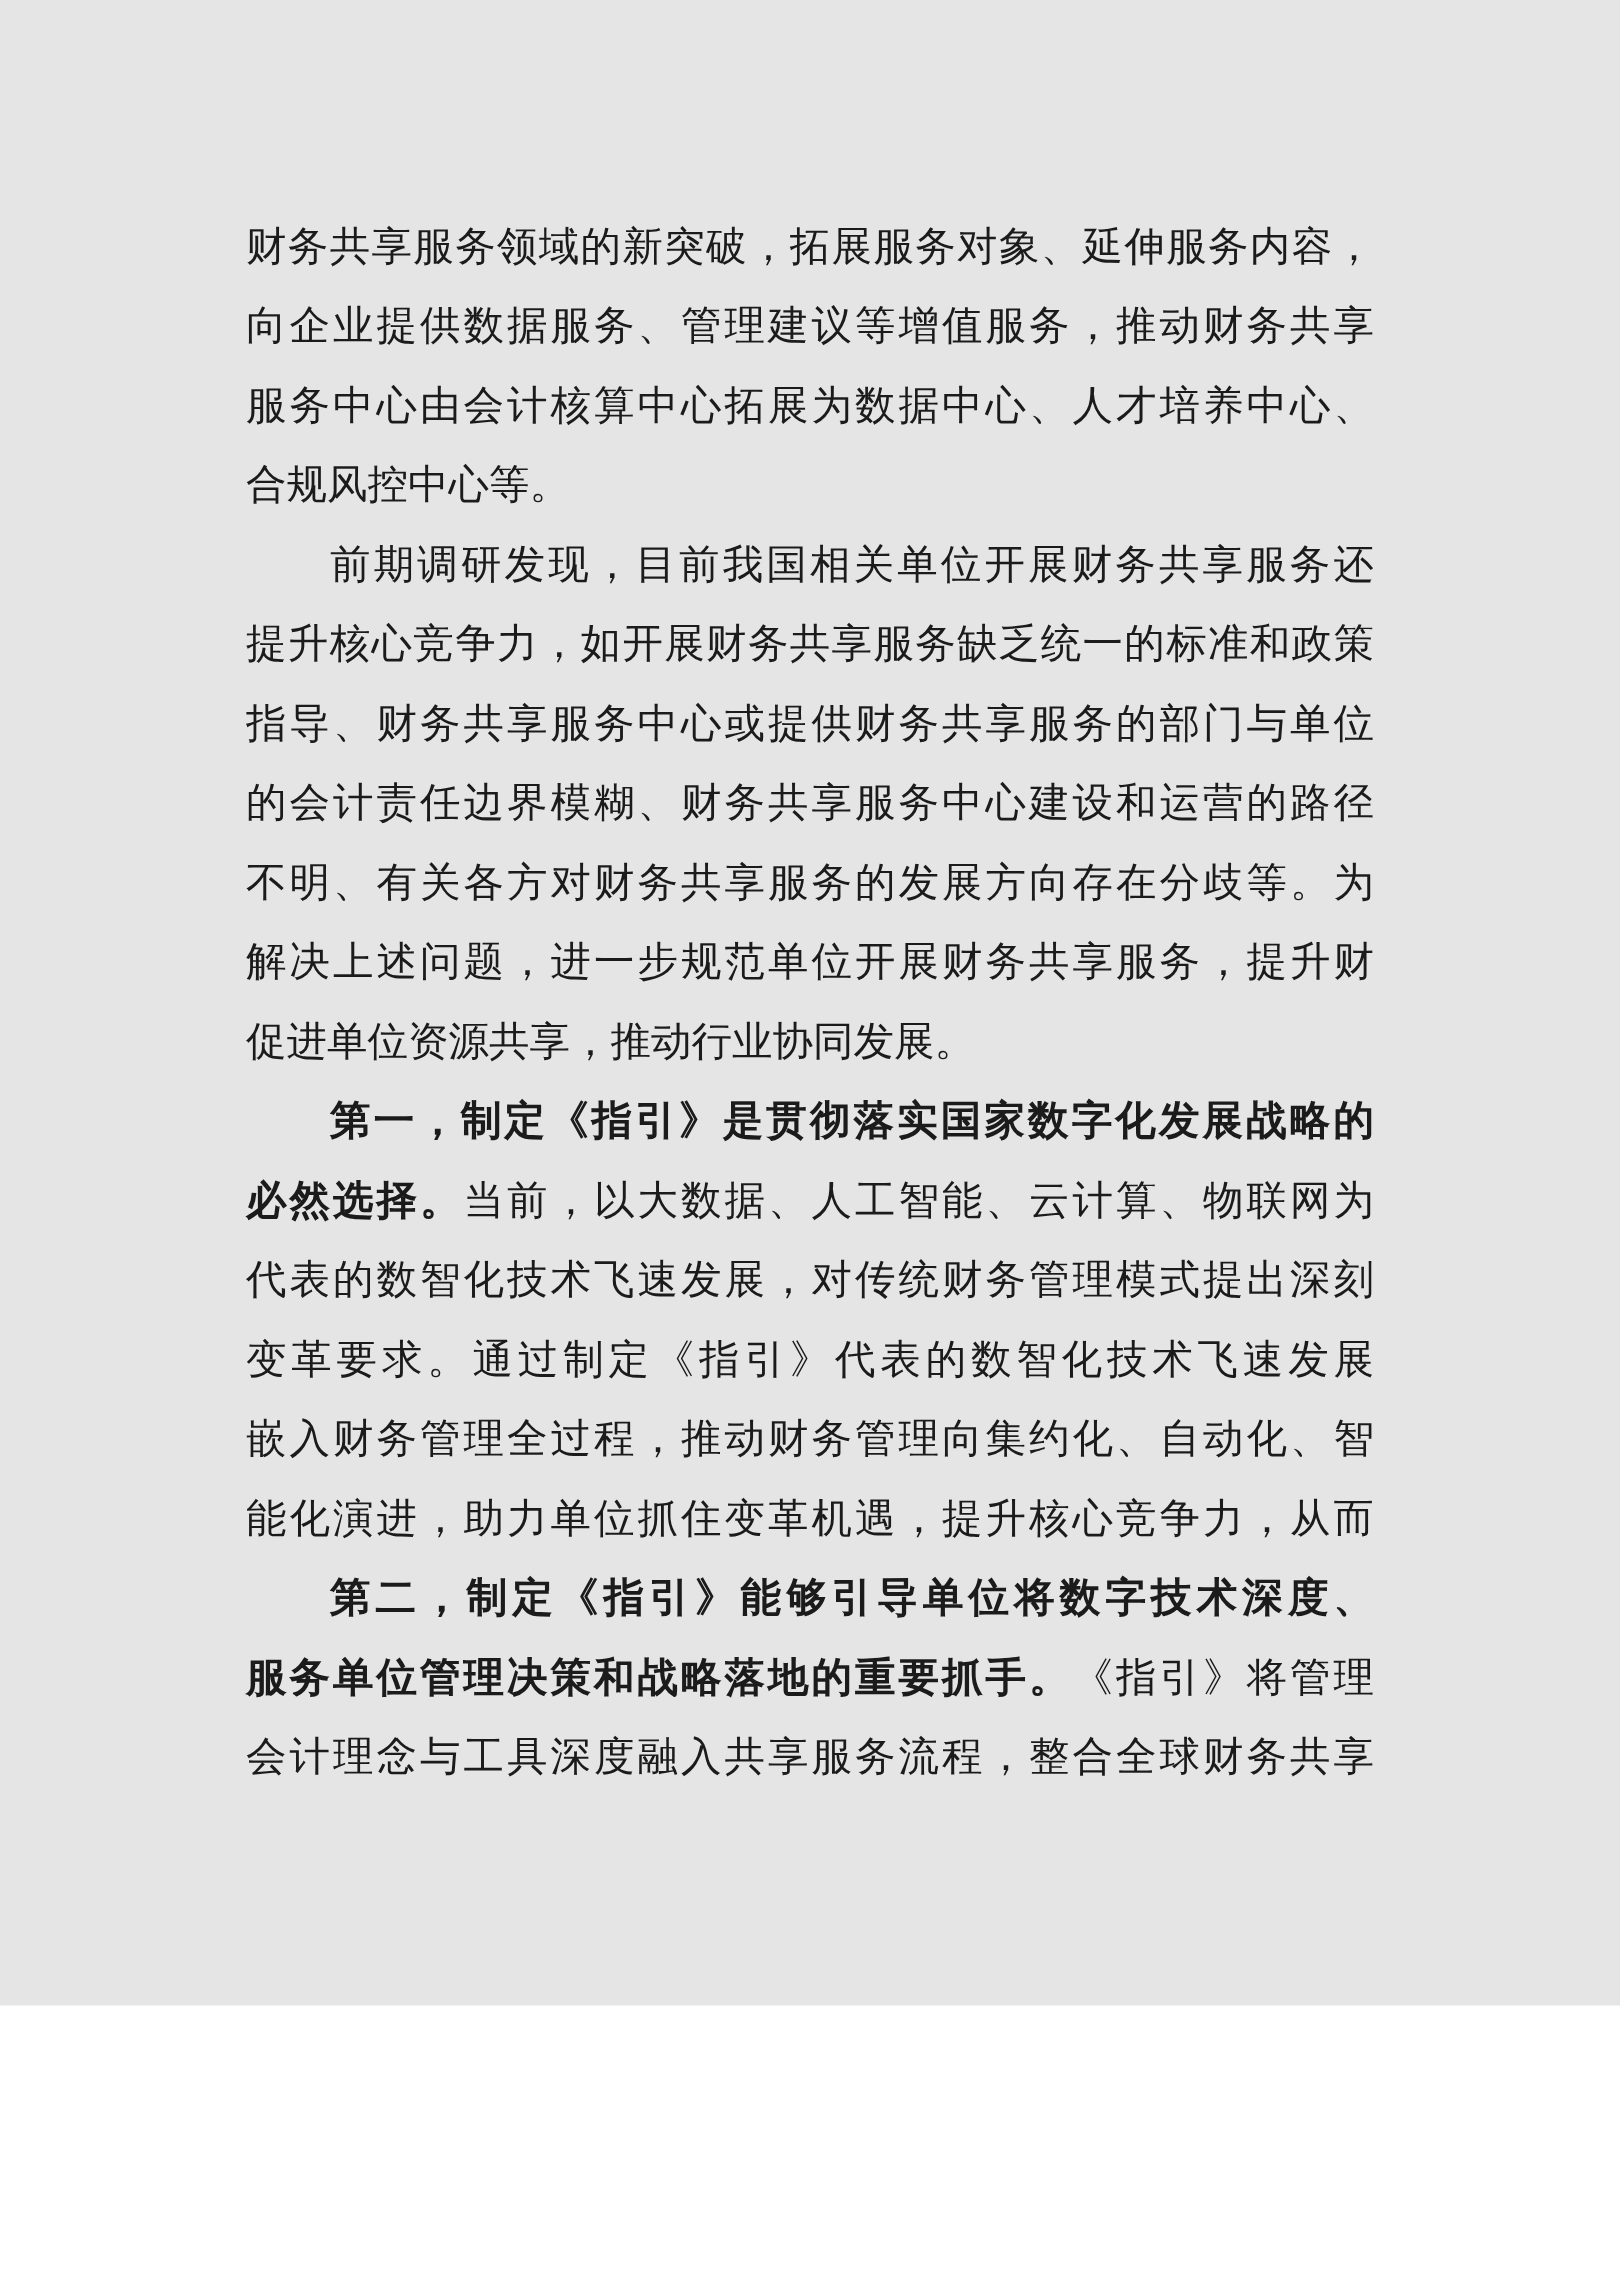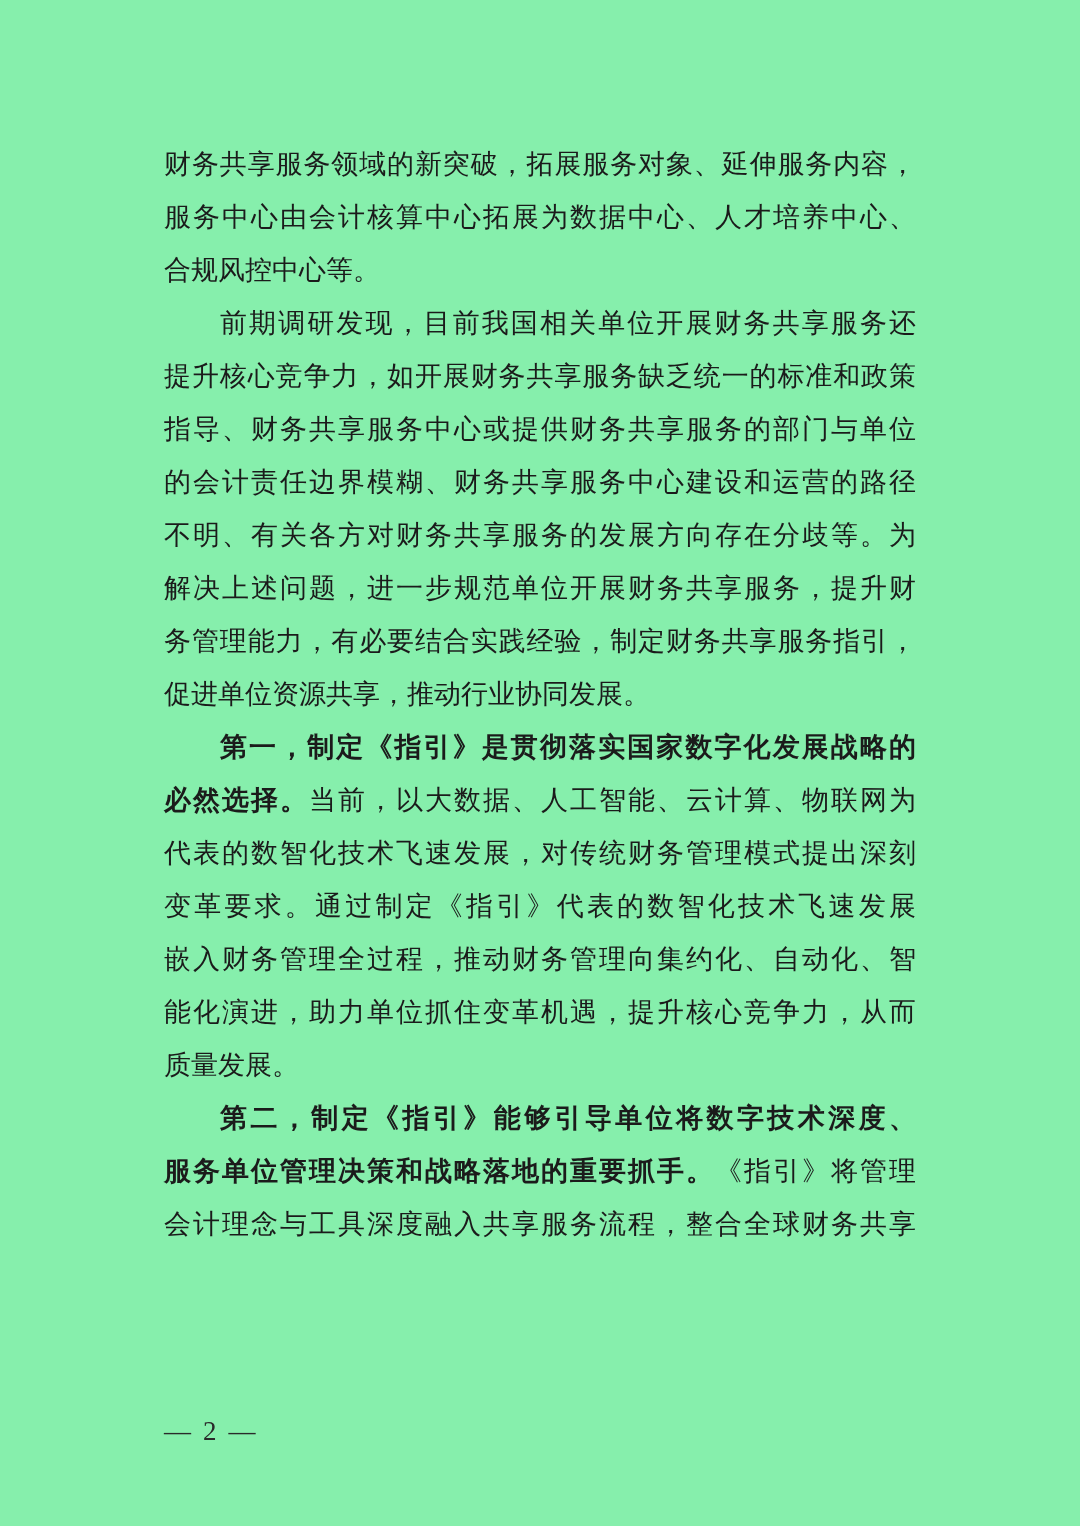--- a/index.html
+++ b/index.html
@@ -3,22 +3,22 @@
 <meta charset="utf-8">
 <style>
   html, body { margin: 0; padding: 0; }
   body {
     width: 1080px; height: 1527px;
     background: #ffffff;
     font-family: "Liberation Serif", "DejaVu Serif", serif;
   }
   .page {
     position: relative;
-    width: 1080px; height: 1526px;
-    background: #86efac;
+    width: 1080px; height: 1337px;
+    background: #e5e5e5;
     overflow: hidden;
   }
   .text-block {
     position: absolute;
     left: 164px; top: 138px;
     width: 752px;
     color: #1b1b1b;
   }
   .para { margin: 0; padding: 0; }
   .line {
@@ -44,43 +44,42 @@
   .footer .pgnum { margin: 0 12px; }
 </style>
 </head>
 <body>
 
 <div class="page">
   <div class="text-block">
 
     <div class="para">
       <div class="line"><span class="bold"></span><span>财务共享服务领域的新突破，拓展服务对象、延伸服务内容，</span></div>
+      <div class="line"><span class="bold"></span><span>向企业提供数据服务、管理建议等增值服务，推动财务共享</span></div>
       <div class="line"><span class="bold"></span><span>服务中心由会计核算中心拓展为数据中心、人才培养中心、</span></div>
       <div class="line end"><span class="bold"></span><span>合规风控中心等。</span></div>
     </div>
 
     <div class="para">
       <div class="line ind"><span class="bold"></span><span>前期调研发现，目前我国相关单位开展财务共享服务还</span></div>
       <div class="line"><span class="bold"></span><span>提升核心竞争力，如开展财务共享服务缺乏统一的标准和政策</span></div>
       <div class="line"><span class="bold"></span><span>指导、财务共享服务中心或提供财务共享服务的部门与单位</span></div>
       <div class="line"><span class="bold"></span><span>的会计责任边界模糊、财务共享服务中心建设和运营的路径</span></div>
       <div class="line"><span class="bold"></span><span>不明、有关各方对财务共享服务的发展方向存在分歧等。为</span></div>
       <div class="line"><span class="bold"></span><span>解决上述问题，进一步规范单位开展财务共享服务，提升财</span></div>
-      <div class="line"><span class="bold"></span><span>务管理能力，有必要结合实践经验，制定财务共享服务指引，</span></div>
       <div class="line end"><span class="bold"></span><span>促进单位资源共享，推动行业协同发展。</span></div>
     </div>
 
     <div class="para">
       <div class="line ind"><span class="bold">第一，制定《指引》是贯彻落实国家数字化发展战略的</span><span></span></div>
       <div class="line"><span class="bold">必然选择。</span><span>当前，以大数据、人工智能、云计算、物联网为</span></div>
       <div class="line"><span class="bold"></span><span>代表的数智化技术飞速发展，对传统财务管理模式提出深刻</span></div>
       <div class="line"><span class="bold"></span><span>变革要求。通过制定《指引》代表的数智化技术飞速发展</span></div>
       <div class="line"><span class="bold"></span><span>嵌入财务管理全过程，推动财务管理向集约化、自动化、智</span></div>
       <div class="line"><span class="bold"></span><span>能化演进，助力单位抓住变革机遇，提升核心竞争力，从而</span></div>
-      <div class="line end"><span class="bold"></span><span>质量发展。</span></div>
     </div>
 
     <div class="para">
       <div class="line ind"><span class="bold">第二，制定《指引》能够引导单位将数字技术深度、</span><span></span></div>
       <div class="line"><span class="bold">服务单位管理决策和战略落地的重要抓手。</span><span>《指引》将管理</span></div>
       <div class="line"><span class="bold"></span><span>会计理念与工具深度融入共享服务流程，整合全球财务共享</span></div>
     </div>
 
   </div>
 

